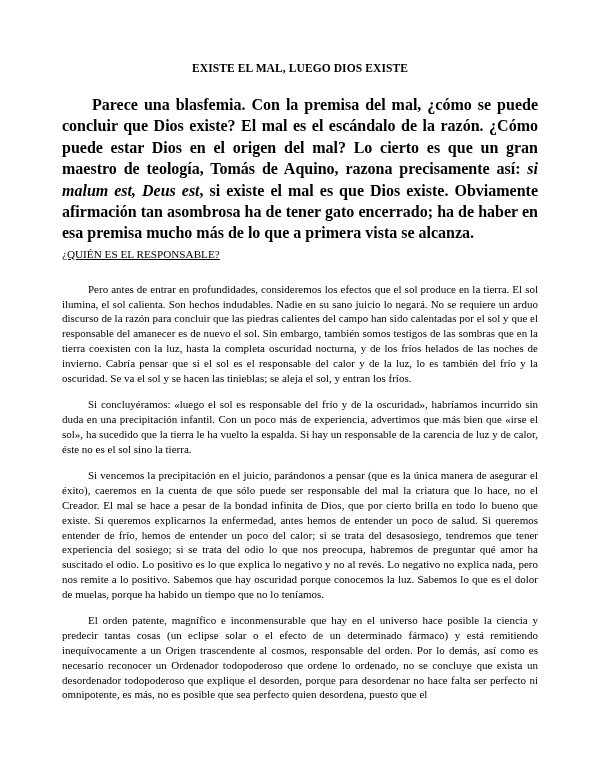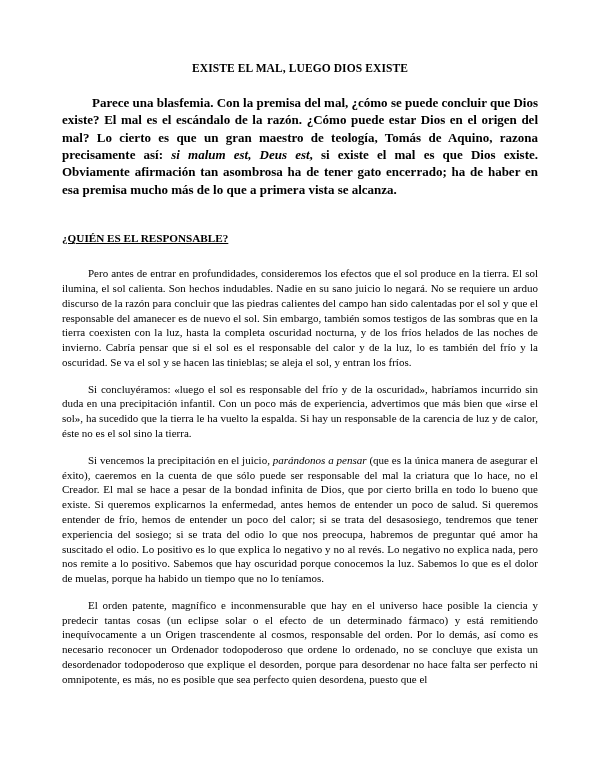--- a/index.html
+++ b/index.html
@@ -24,49 +24,48 @@
   .doc-title {
     text-align: center;
     font-weight: bold;
     font-size: 11.5px;
     letter-spacing: 0.1px;
     margin: 0 0 18px 0;
     line-height: 1.2;
   }
   .lead {
     font-weight: bold;
-    font-size: 13px;
+    font-size: 16px;
     line-height: 1.34;
     text-align: justify;
     text-indent: 30px;
-    margin: 0 0 30px 0;
+    margin: 0 0 0 0;
   }
   .lead .it {
     font-style: italic;
   }
   .section-head {
-    font-weight: bold;
+    font-weight: normal;
     font-size: 11.2px;
     margin: 0 0 12px 0;
     text-decoration: underline;
     display: inline-block;
   }
   .section-head-wrap {
     margin: 0 0 10px 0;
   }
   p.body {
     font-size: 11px;
     line-height: 1.345;
     text-align: justify;
     text-indent: 26px;
     margin: 0 0 12px 0;
     hyphens: auto;
   }
   p.body .it {
-    font-style: italic;
   }
 </style>
 </head>
 <body>
 
 <div class="page">
 
   <h1 class="doc-title">EXISTE EL MAL, LUEGO DIOS EXISTE</h1>
 
   <p class="lead"><span>Parece una blasfemia. Con la premisa del mal, ¿cómo se puede concluir que Dios existe? El mal es el escándalo de la razón. ¿Cómo puede estar Dios en el origen del mal? Lo cierto es que un gran maestro de teología, Tomás de Aquino, razona precisamente así: </span><span class="it">si malum est, Deus est</span><span>, si existe el mal es que Dios existe. Obviamente afirmación tan asombrosa ha de tener gato encerrado; ha de haber en esa premisa mucho más de lo que a primera vista se alcanza.</span></p>

